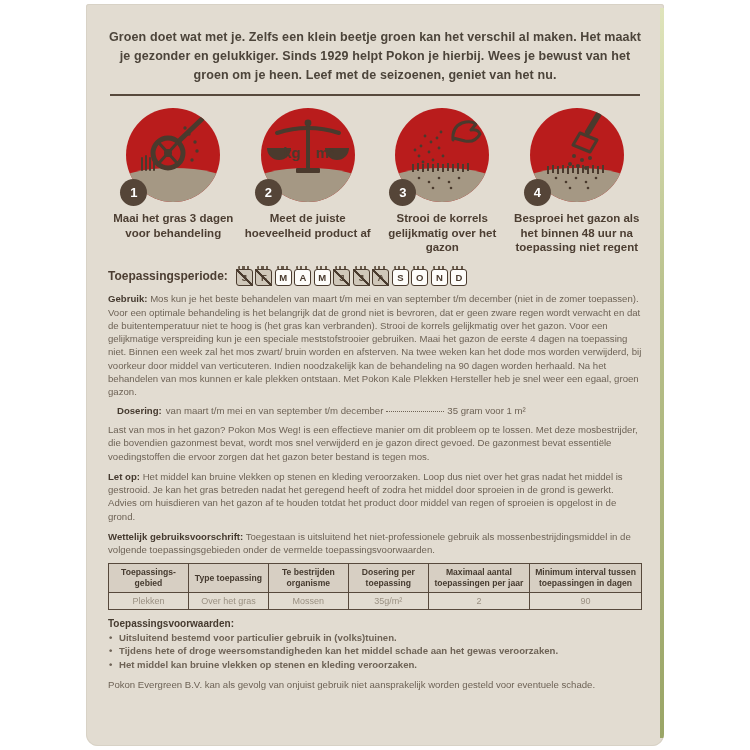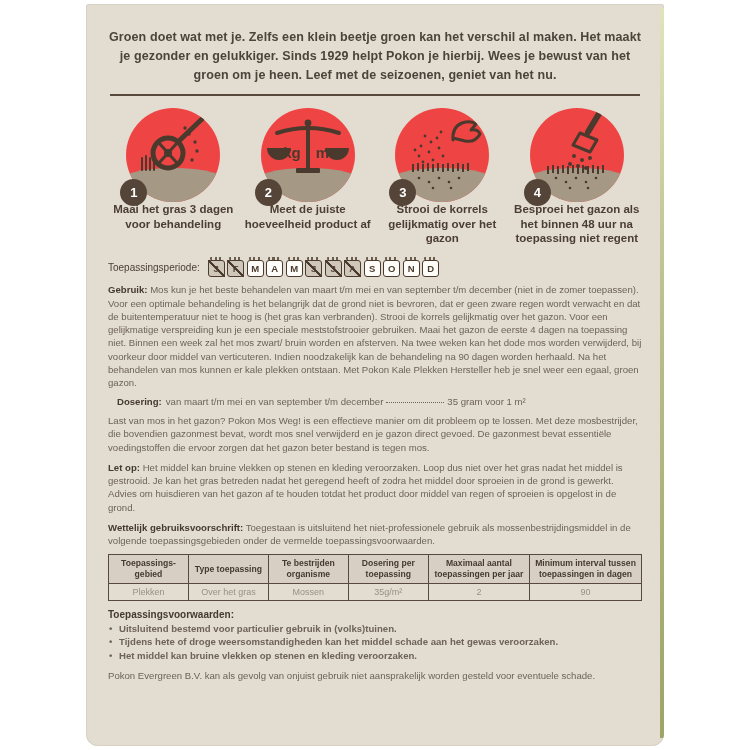--- a/index.html
+++ b/index.html
@@ -13,32 +13,32 @@
 
   
   .intro{font-size:12.5px;font-weight:bold;color:#4c443a;text-align:center;line-height:1.5;
     max-width:532px;margin:0 auto;letter-spacing:.1px;}
   .divider{border:none;border-top:2px solid #57493c;margin:10px 2px 12px 2px;}
 
   
   .steps{display:flex;justify-content:space-between;gap:8px;padding:0 2px;margin-bottom:12px;}
   .step{width:128px;text-align:center;}
   .step-art{position:relative;width:94px;height:94px;margin:0 auto;}
-  .circle{width:94px;height:94px;border-radius:50%;background:#ef4444;overflow:hidden;position:relative;}
+  .circle{width:94px;height:94px;border-radius:50%;background:#b91c1c;overflow:hidden;position:relative;}
   .ground{position:absolute;bottom:-6px;left:-8px;right:-8px;height:40px;background:#a59884;
     border-radius:50% 50% 0 0 / 36% 36% 0 0;}
   .circle svg{position:absolute;inset:0;}
   .badge{position:absolute;left:-6px;bottom:-4px;width:27px;height:27px;border-radius:50%;
     background:#554538;color:#fff;font-size:13px;font-weight:bold;display:flex;
     align-items:center;justify-content:center;}
-  .step-caption{font-size:11.5px;font-weight:bold;color:#4c3e32;line-height:1.25;}
+  .step-caption{margin-top:9px;font-size:11.5px;font-weight:bold;color:#4c3e32;line-height:1.25;}
 
   
   .period{display:flex;align-items:center;gap:8px;margin:2px 0 6px 0;}
-  .period-label{font-size:10px;font-weight:normal;color:#4c3e32;}
+  .period-label{font-size:12px;font-weight:bold;color:#4c3e32;}
   .months{display:flex;gap:2.5px;}
   .month{width:15px;height:15px;border:1.6px solid #4a3b2e;border-radius:3px;background:#fdfcf9;
     font-size:9.5px;font-weight:bold;color:#4a3b2e;display:flex;align-items:center;
     justify-content:center;position:relative;margin-top:3px;}
   .month::before{content:"";position:absolute;top:-4.5px;left:1px;right:1px;height:3px;
     background:repeating-linear-gradient(90deg,#6b5d4d 0 2px,transparent 2px 4.5px);border-radius:1px;}
   .month.off{background:#cfc7b9;color:#5d4e3f;}
   .month.off::after{content:"";position:absolute;inset:-1px;
     background:linear-gradient(to top right,transparent 44%,#4a3b2e 47%,#4a3b2e 53%,transparent 56%);}
 

